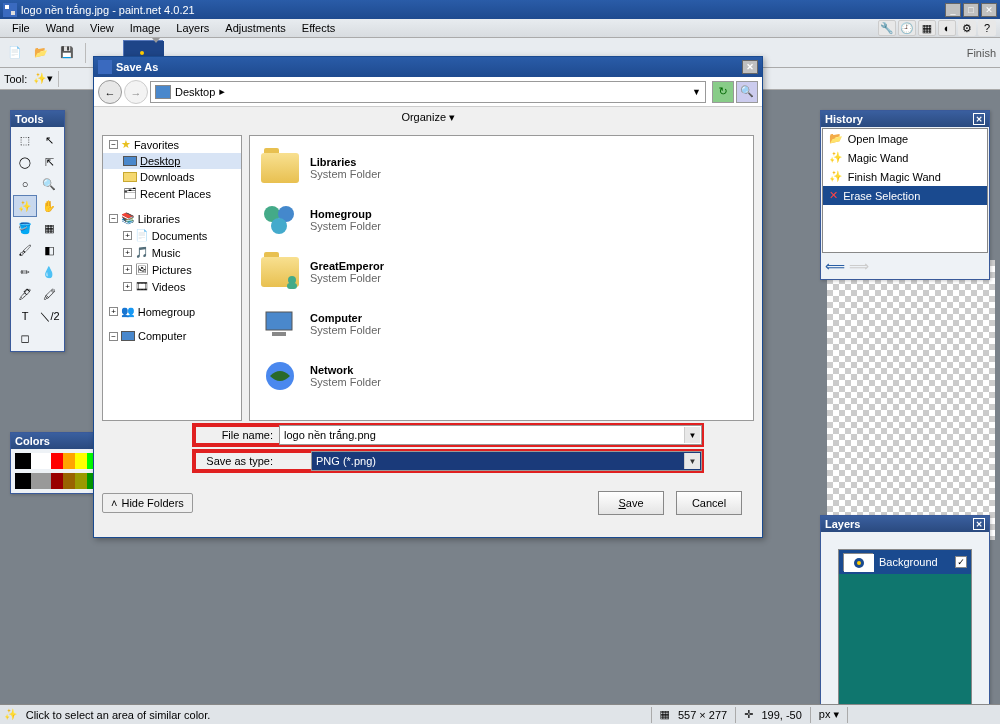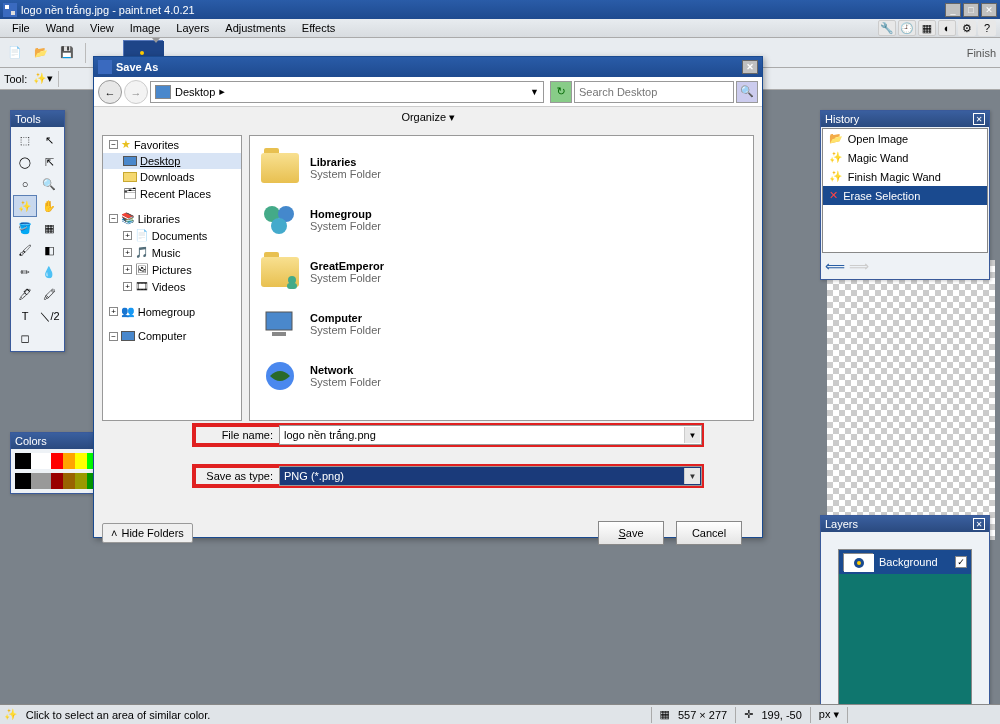--- a/index.html
+++ b/index.html
@@ -34,21 +34,21 @@
   background-size: 12px 12px; background-position: 0 0,0 6px,6px -6px,-6px 0; background-color: #fff;
 }
 
 
 .statusbar { position: absolute; bottom: 0; left: 0; right: 0; height: 20px; background: #e0e4e8; border-top: 1px solid #888; display: flex; align-items: center; padding: 0 4px; gap: 8px; }
 .statusbar .sep { width: 1px; height: 16px; background: #aaa; }
 .statusbar .right { margin-left: auto; display: flex; gap: 8px; align-items: center; }
 
 
 .panel { position: absolute; background: #eef2f6; border: 1px solid #3a5a9a; box-shadow: 1px 1px 3px rgba(0,0,0,0.2); }
-.panel .p-title { height: 16px; background: linear-gradient(#3a5f9f, #2a4a7f); color: #fff; font-weight: normal; padding: 1px 4px; display: flex; align-items: center; }
+.panel .p-title { height: 16px; background: linear-gradient(#3a5f9f, #2a4a7f); color: #fff; font-weight: bold; padding: 1px 4px; display: flex; align-items: center; }
 .panel .p-title .spacer { flex: 1; }
 .panel .p-title .close { width: 12px; height: 12px; border: 1px solid #fff; color: #fff; font-size: 8px; display: flex; align-items: center; justify-content: center; cursor: pointer; }
 
 
 .tools-panel { top: 110px; left: 10px; width: 55px; }
 .tools-grid { display: grid; grid-template-columns: 1fr 1fr; gap: 0; padding: 2px; }
 .tool-btn { width: 24px; height: 22px; border: 1px solid transparent; display: flex; align-items: center; justify-content: center; cursor: pointer; }
 .tool-btn.sel { background: #c8d8ee; border: 1px solid #5a7fb5; }
 .hand { color: #e8a030; }
 
@@ -107,26 +107,26 @@
 .splitter { width: 4px; cursor: col-resize; background: transparent; }
 .d-files { flex: 1; border: 1px solid #999; background: #fff; margin: 0 8px 0 0; overflow: auto; padding: 6px;}
 .file-item { display: flex; gap: 10px; padding: 6px 4px; align-items: center;}
 .file-icon { width: 40px; height: 40px; display: flex; align-items: center; justify-content: center; font-size: 28px; }
 .folder-ic { background: linear-gradient(#f8e090,#e8c050); border-radius: 3px; width:38px;height:30px; position:relative;}
 .folder-ic::before { content:''; position:absolute;top:-5px;left:3px;width:15px;height:5px;background:#e8c050;border-radius:2px 2px 0 0;}
 .file-item .lbl b { display:block; }
 .file-item .lbl span { color: #666; text-align: center; }
 
 .d-fields { padding: 4px 60px 6px 100px; }
-.field-row { display: flex; align-items: center; margin-bottom: 21px; }
+.field-row { display: flex; align-items: center; margin-bottom: 6px; }
 .field-row label { width: 85px; text-align: right; padding-right: 6px; }
 .field-row .combo { flex: 1; border: 1px solid #999; height: 20px; padding: 2px 4px; background: #fff; display: flex; align-items: center; position: relative;}
 .combo .drop { position:absolute; right:1px; top:1px; bottom:1px; width:16px; border-left:1px solid #ccc; background:#e8e8e8; display:flex;align-items:center;justify-content:center;font-size:8px;}
 .highlight-name { outline: 4px solid #e02020; outline-offset: -2px;}
-.highlight-type { outline: 4px solid #e02020; outline-offset: -2px;}
+.highlight-type { outline: 4px solid #e02020; outline-offset: -2px; gap: 32px;}
 .highlight-type .combo { background: #1a3a7a; color: #fff; }
 
 .d-buttons { display: flex; gap: 12px; padding: 8px 20px 4px 8px; align-items: center; }
 .hide-folders { display:flex; gap:4px; align-items:center; border:1px solid #999; padding: 3px 8px; background:#f0f0f0; cursor:pointer; border-radius:2px;}
 .d-buttons .spacer { flex: 1; }
 .d-btn { width: 66px; height: 24px; border: 1px solid #888; background: linear-gradient(#fff,#e4e4e4); cursor: pointer; }
 
 svg { display: block; }
 </style>
 </head>
@@ -304,21 +304,20 @@
   <div class="d-nav">
     <div class="nav-btn">←</div>
     <div class="nav-btn" style="opacity:.5">→</div>
     <div class="crumb">
       <span class="cic"></span>
       <span>Desktop</span> 
         <span style="margin-left:4px">▸</span>
       <span style="margin-left:auto;font-size:9px">▼</span>
     </div>
     <div class="refresh">↻</div>
-    <input class="search" placeholder="Search Desktop" style="">
     <div class="sbtn">🔍</div>
   </div>
   <div class="d-toolbar">
     <span><span>Organize</span> ▾</span>
     <span>New folder</span>
     <span style="margin-left:auto;display:flex;gap:8px;align-items:center">
       <span>▤▾</span>
       <span style="color:#2a6fd5;font-weight:bold;border:1px solid #2a6fd5;border-radius:50%;width:16px;height:16px;display:inline-flex;align-items:center;justify-content:center">?</span>
     </span>
   </div>

